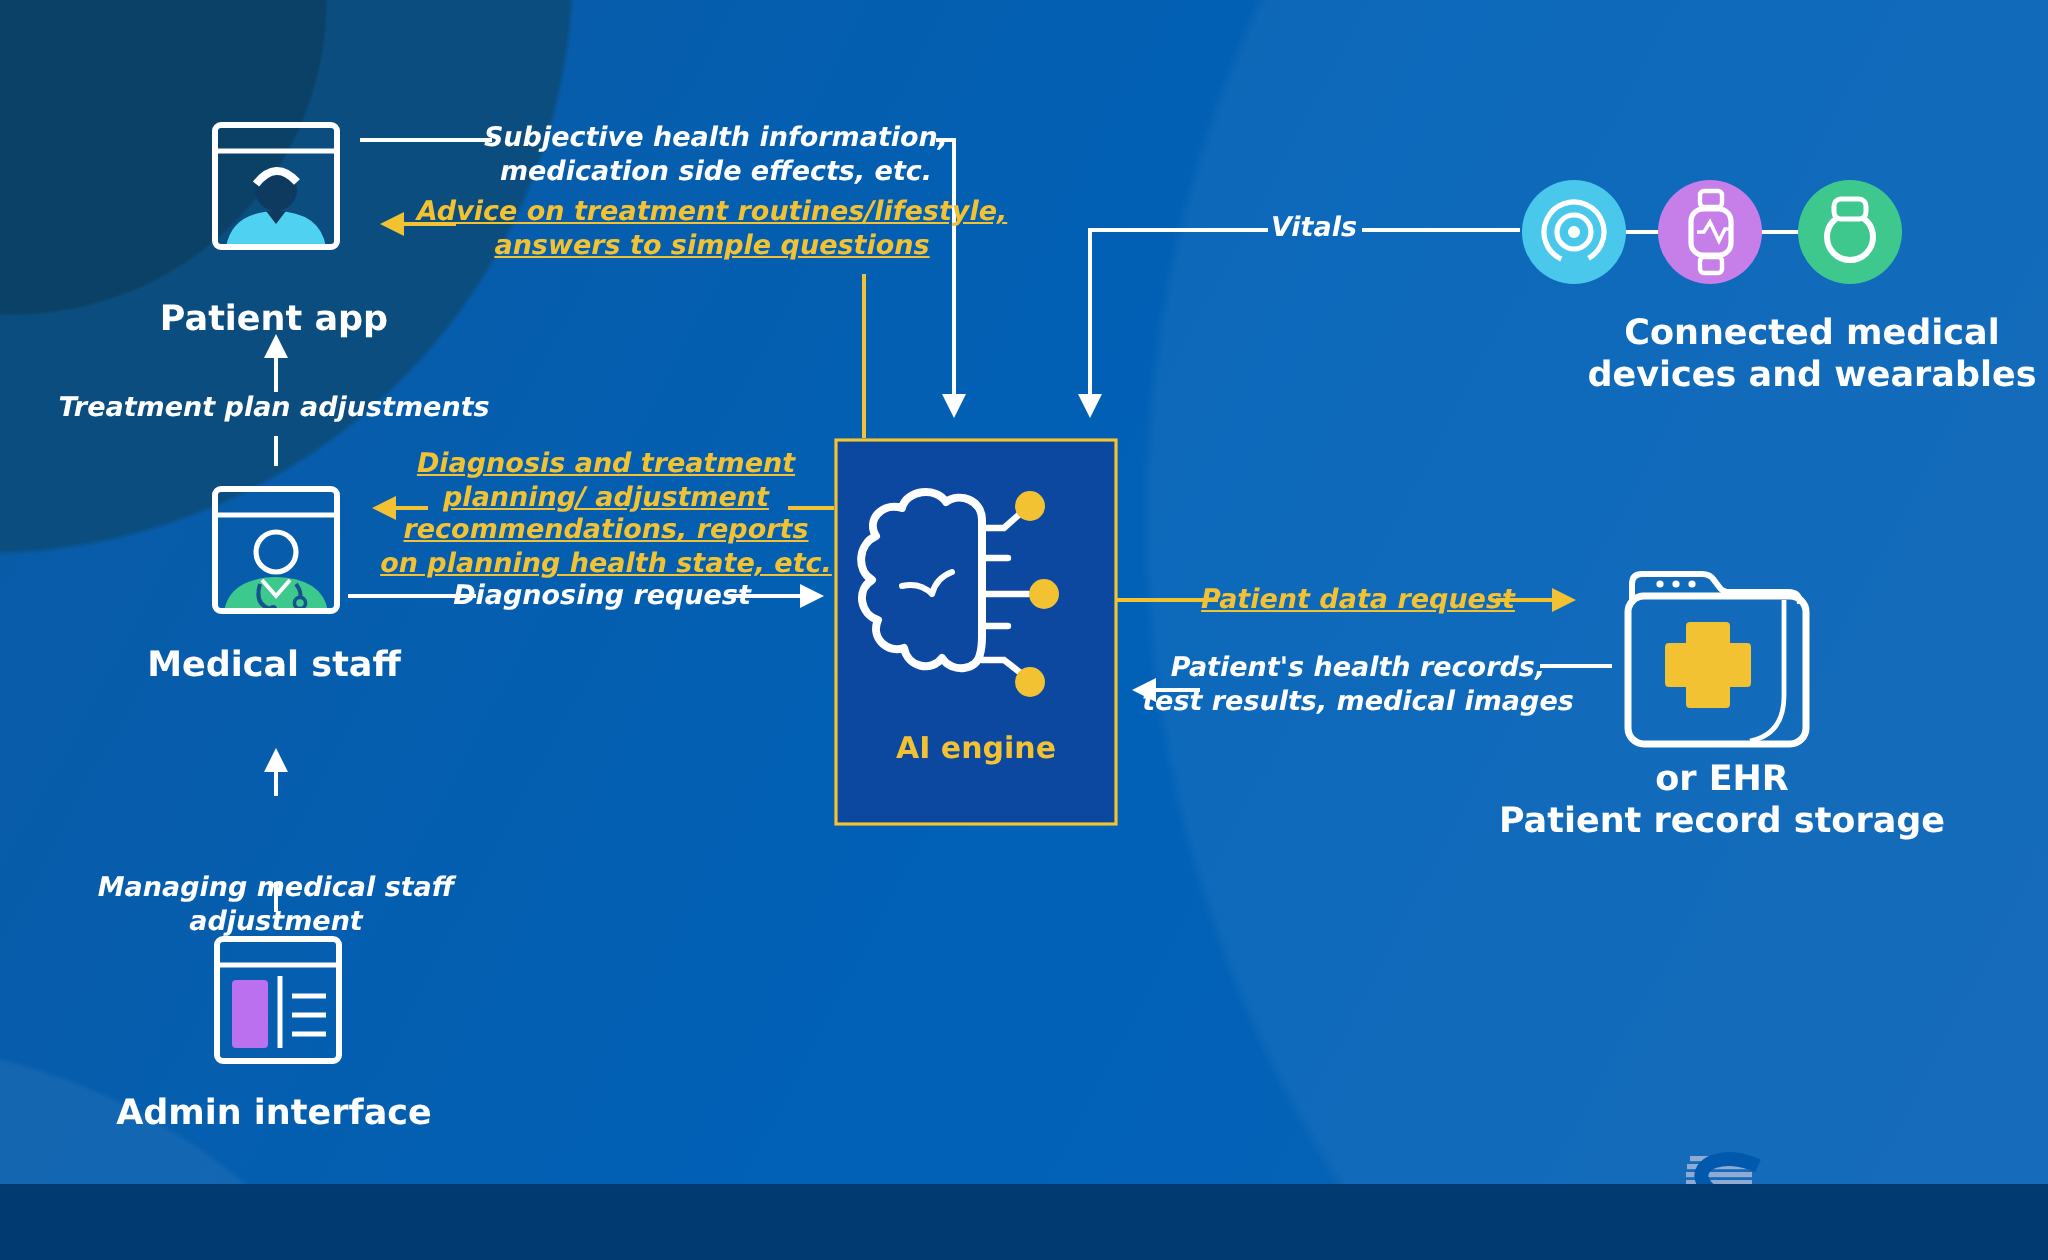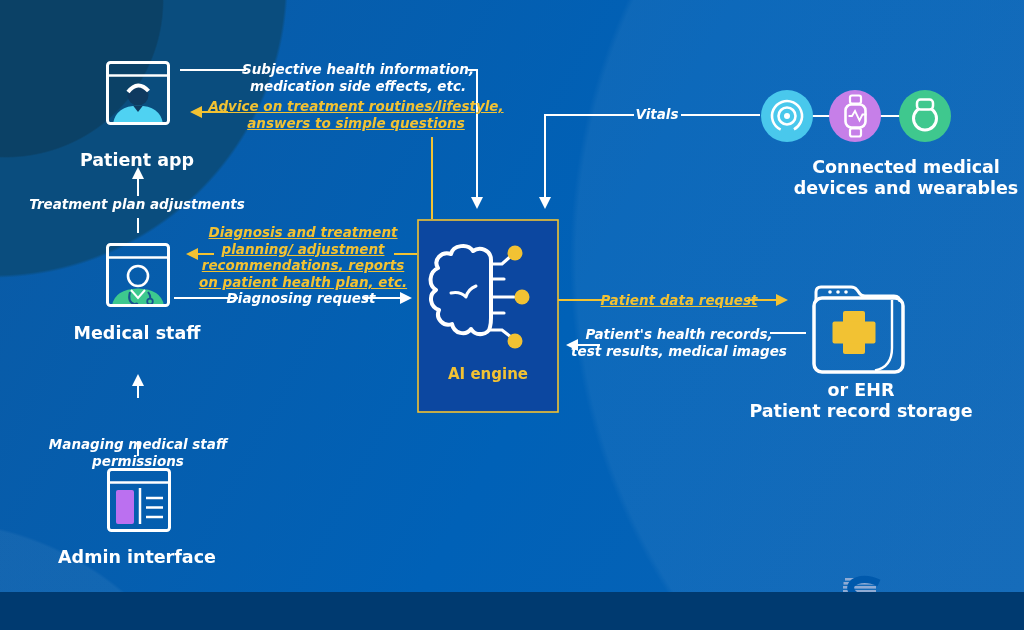--- a/index.html
+++ b/index.html
@@ -183,30 +183,30 @@
   </div>
 
   <div class="flow" style="left:137px;top:196px;">
     <div>Treatment plan adjustments</div>
   </div>
 
   <div class="flow y" style="left:303px;top:224px;">
     <div>Diagnosis and treatment</div>
     <div>planning/ adjustment</div>
     <div>recommendations, reports</div>
-    <div>on patient health plan, etc.</div>
+    <div>on planning health state, etc.</div>
   </div>
 
   <div class="flow" style="left:301px;top:290px;">
     <div>Diagnosing request</div>
   </div>
 
   <div class="flow" style="left:138px;top:400px;margin-top:36px;">
     <div>Managing medical staff</div>
-    <div>permissions</div>
+    <div>adjustment</div>
   </div>
 
   <div class="flow" style="left:657px;top:106px;">
     <div>Vitals</div>
   </div>
 
   <div class="flow y" style="left:679px;top:292px;">
     <div>Patient data request</div>
   </div>
 

